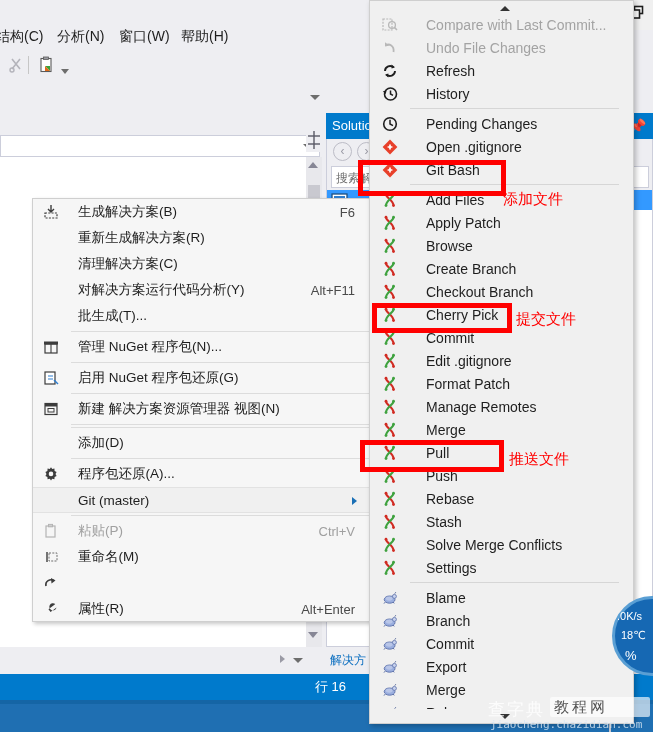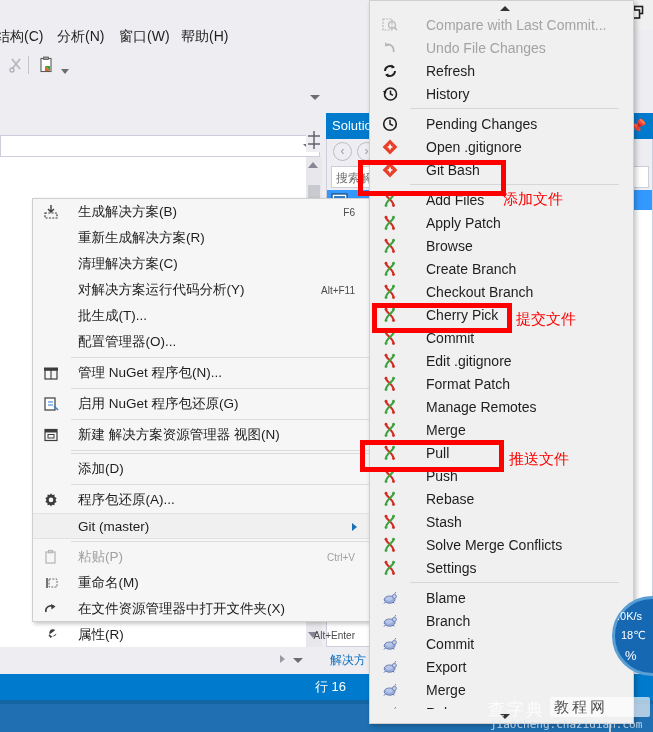--- a/index.html
+++ b/index.html
@@ -151,21 +151,21 @@
     position: relative; height: 26px; width: 100%;
     font-size: 13.5px; color: #1e1e1e;
     display: flex; align-items: center;
   }
   .ctx-left .row.disabled { color: #a0a0a0; }
   .ctx-left .row.hl { background: #f0f0f0; border-top: 1px solid #e2e2e2; border-bottom: 1px solid #e2e2e2;}
   .ctx-left .ico {
     position: absolute; left: 9px; top: 4px; width: 18px; height: 18px;
   }
   .ctx-left .lbl { position: absolute; left: 45px; white-space: nowrap; }
-  .ctx-left .acc { position: absolute; right: 14px; color: #4a4a4a; font-size: 10px; }
+  .ctx-left .acc { position: absolute; right: 14px; color: #4a4a4a; font-size: 13px; }
   .ctx-left .acc.disabled { color: #a0a0a0; }
   .ctx-left .submenu-arrow {
     position: absolute; right: 12px; width: 0; height: 0;
     border-top: 4px solid transparent; border-bottom: 4px solid transparent;
     border-left: 5px solid #1a6fb5;
   }
   .ctx-left .sep {
     position: relative; height: 1px; margin: 2px 0 2px 38px; background: #dcdcdc;
   }
   .ctx-left .gutter {
@@ -386,23 +386,20 @@
 
     <div class="row">
       <span class="lbl">对解决方案运行代码分析(Y)</span>
       <span class="acc">Alt+F11</span>
     </div>
 
     <div class="row">
       <span class="lbl">批生成(T)...</span>
     </div>
 
-    <div class="row">
-      <span class="lbl">配置管理器(O)...</span>
-    </div>
     <div class="sep"></div>
 
     <div class="row">
       <span class="ico">
         <svg width="18" height="18" viewBox="0 0 18 18">
           <rect x="3" y="6" width="12" height="9" fill="none" stroke="#3c3c3c" stroke-width="1.2"></rect>
           <rect x="2" y="3.5" width="14" height="3" fill="#3c3c3c"></rect>
           <path d="M9 6 L9 15" stroke="#3c3c3c" stroke-width="1.1"></path>
         </svg>
       </span>
@@ -478,21 +475,20 @@
       <span class="lbl">重命名(M)</span>
     </div>
 
     <div class="row">
       <span class="ico">
         <svg width="18" height="18" viewBox="0 0 18 18">
           <path d="M4 12 C3 7 8 4.5 12 6.5" stroke="#3c3c3c" stroke-width="1.7" fill="none"></path>
           <path d="M9 4 L13.5 6.5 L9.5 9.5 Z" fill="#3c3c3c"></path>
         </svg>
       </span>
-      <span class="lbl">在文件资源管理器中打开文件夹(X)</span>
     </div>
 
     <div class="row">
       <span class="ico">
         <svg width="18" height="18" viewBox="0 0 18 18">
           <path d="M12.5 3.5 a3.6 3.6 0 1 0 1.7 3.2 L9 12 l-2.5 -2.5 L11.8 4.2 Z" fill="#3c3c3c" transform="rotate(8 9 9)"></path>
         </svg>
       </span>
       <span class="lbl">属性(R)</span>
       <span class="acc">Alt+Enter</span>

